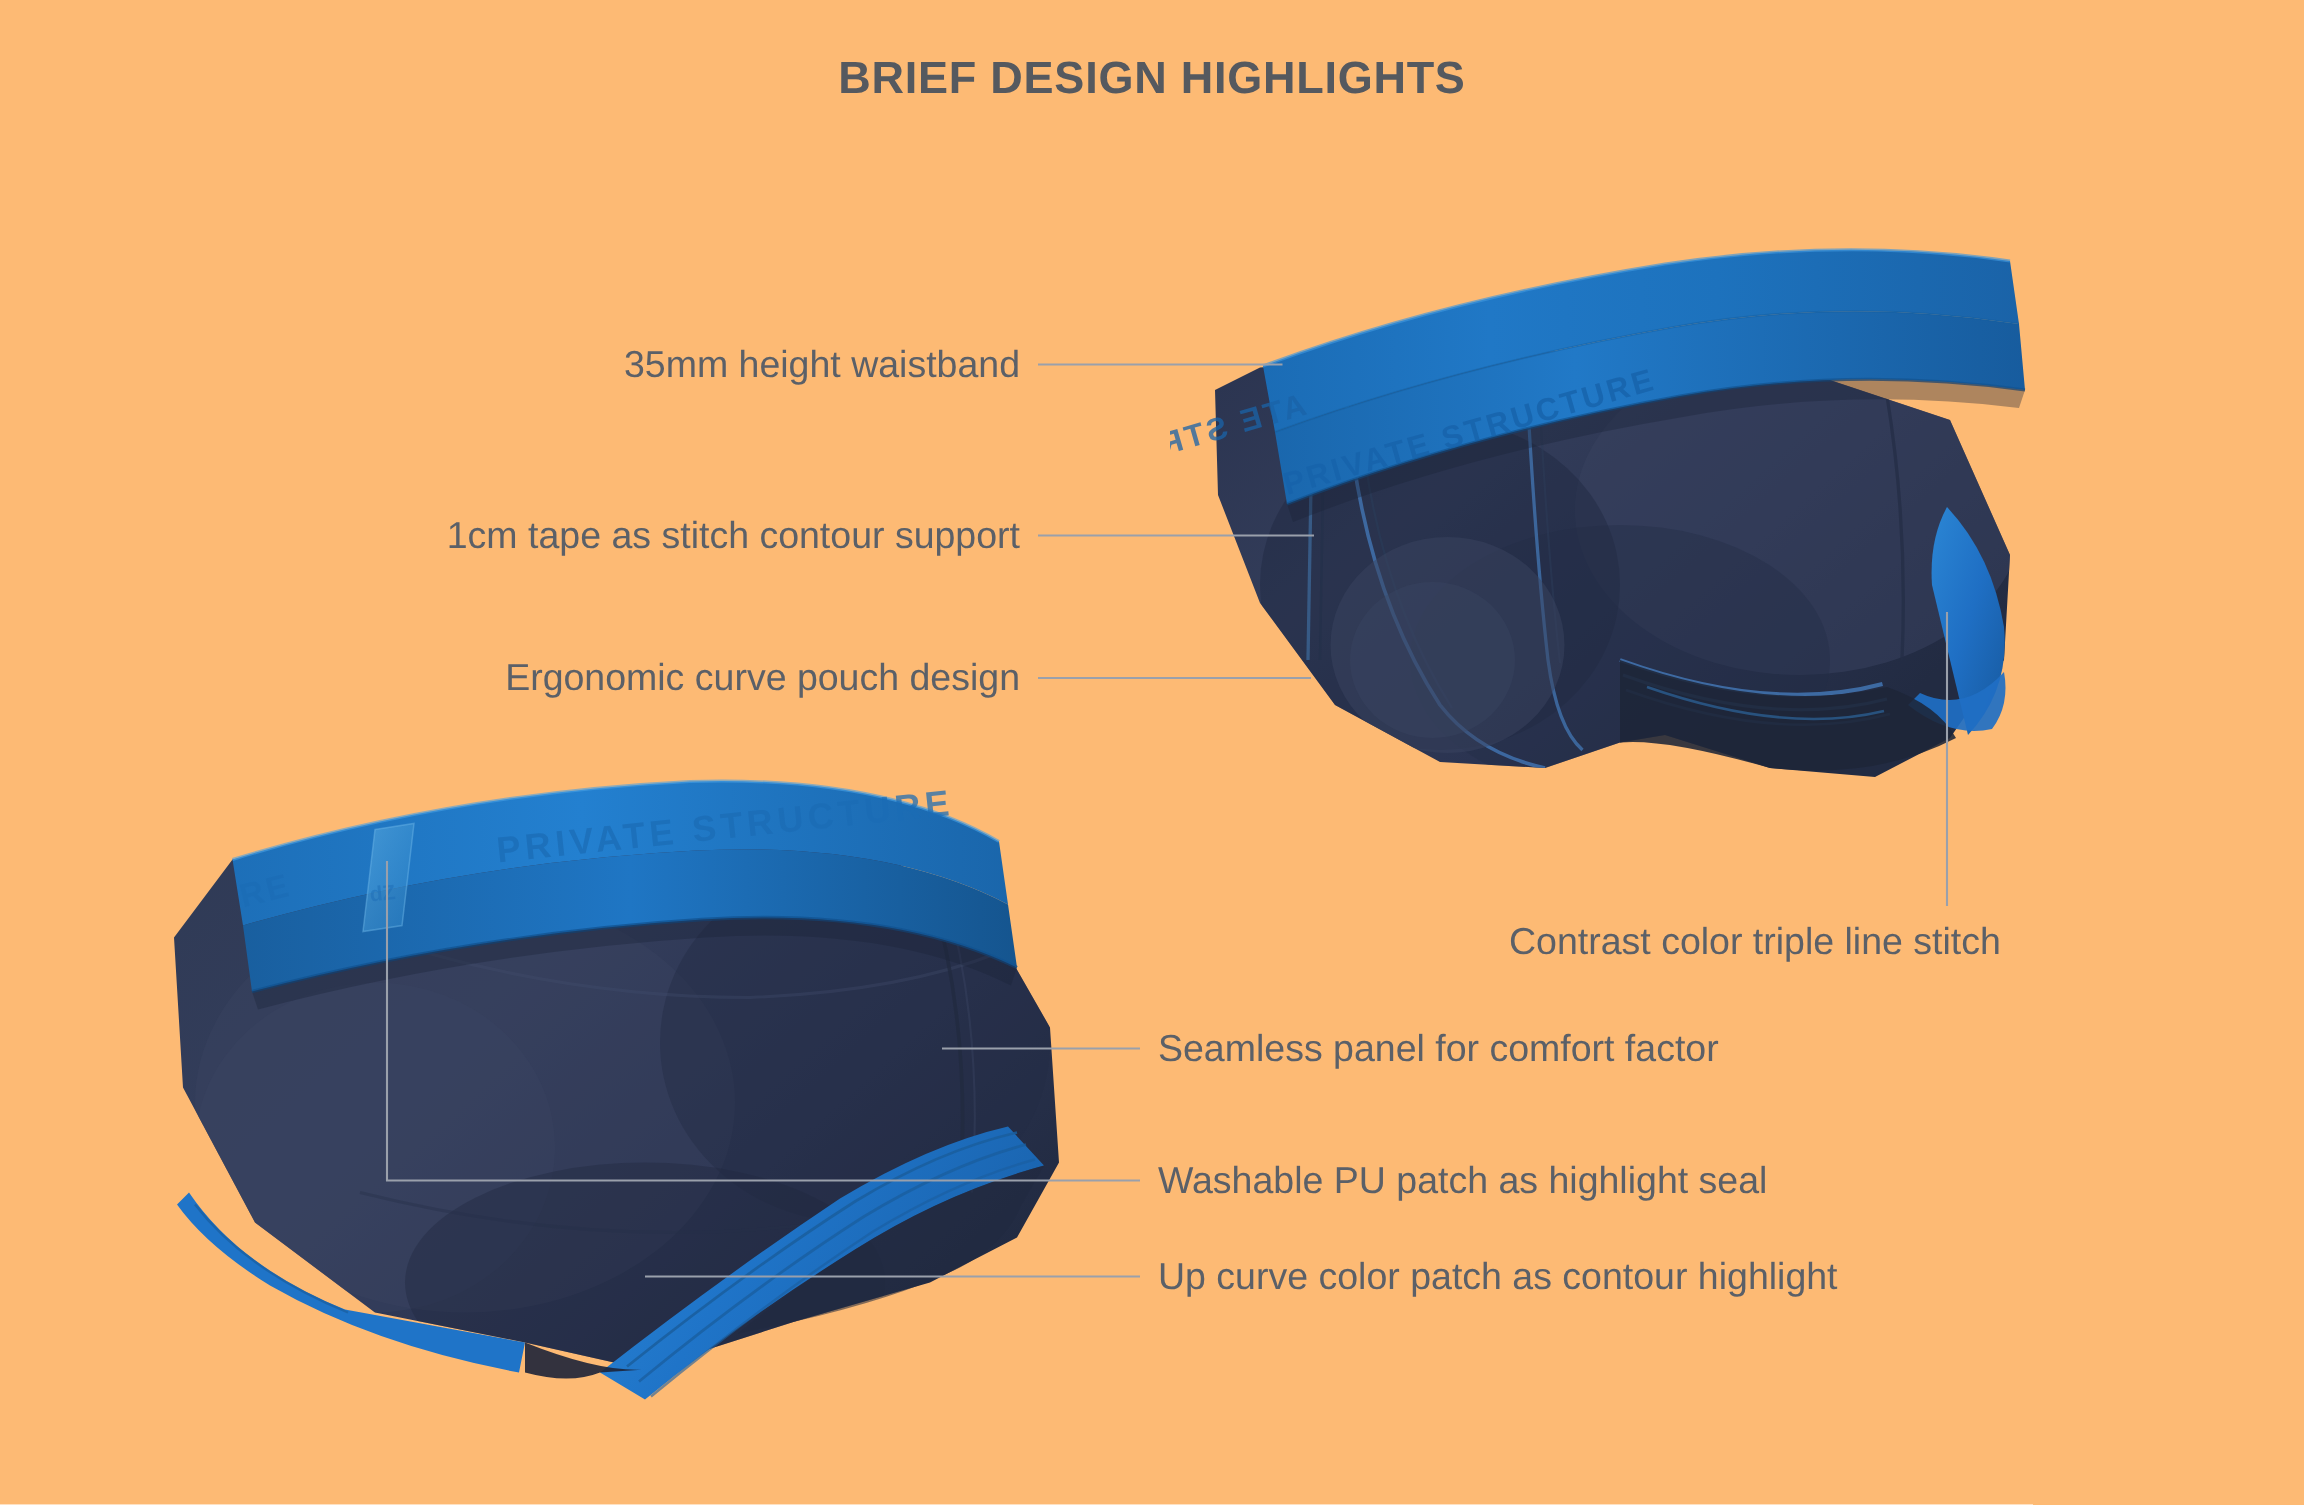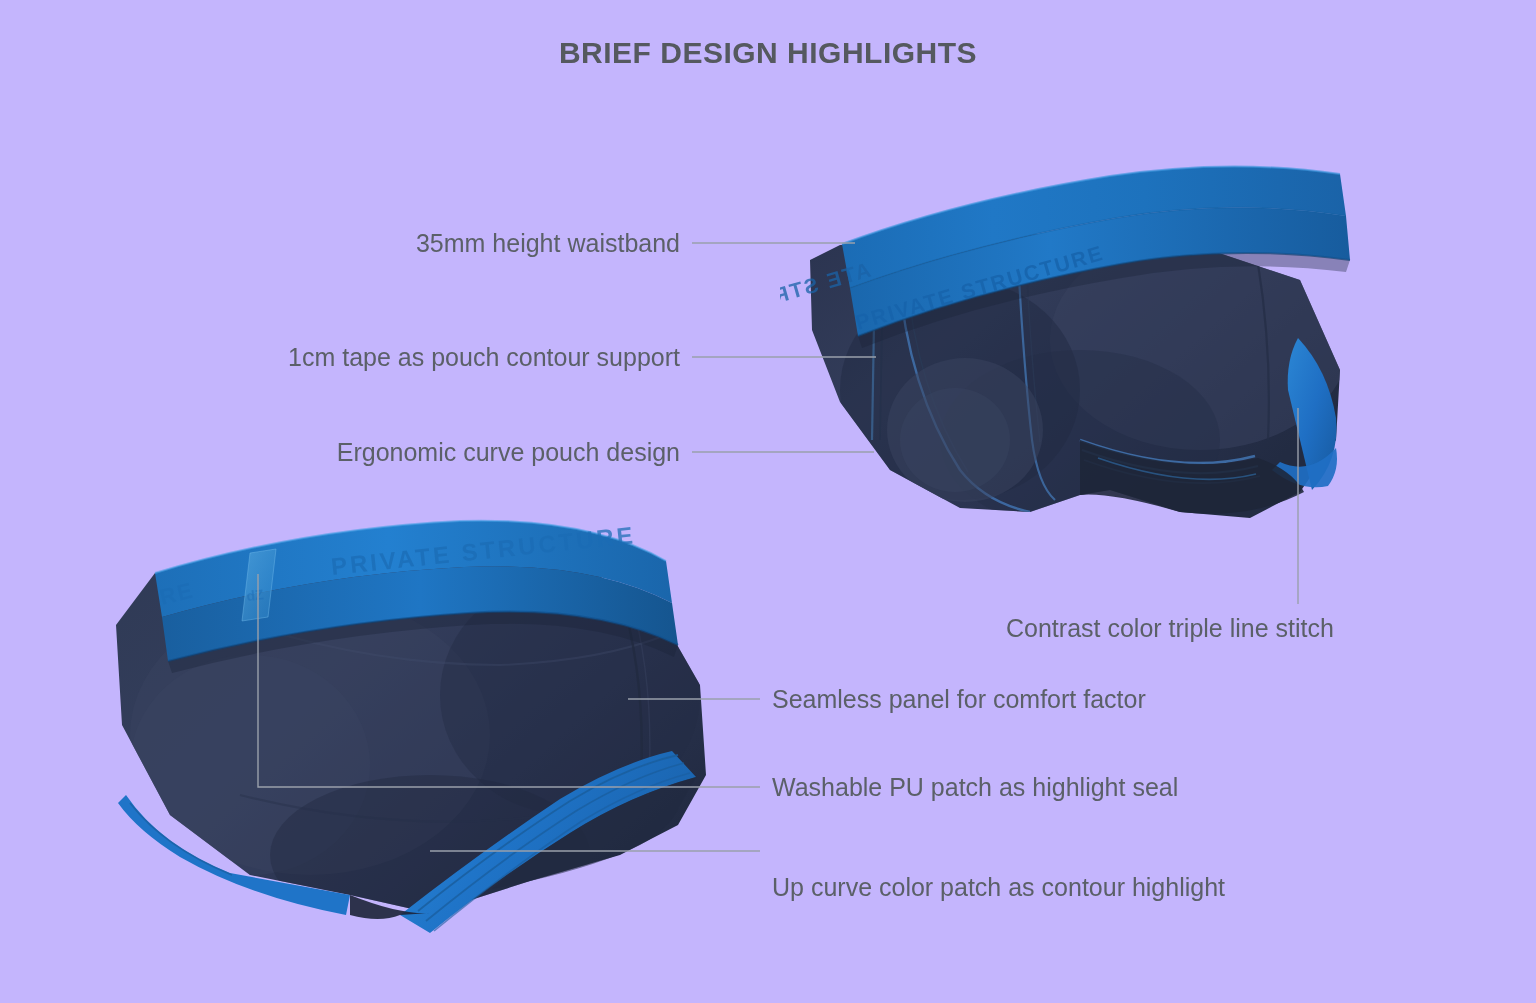--- a/index.html
+++ b/index.html
@@ -5,21 +5,21 @@
 <style>
   html, body {
     margin: 0;
     padding: 0;
     background: #ffffff;
   }
   #stage {
     position: relative;
     width: 1536px;
     height: 1003px;
-    background: #c4b5fd;
+    background: #fdba74;
     overflow: hidden;
     font-family: "Liberation Sans", sans-serif;
   }
 
   
   #page-title {
     position: absolute;
     top: 36px;
     left: 0;
     width: 1536px;
@@ -278,25 +278,25 @@
     <path d="M 692 357 L 876 357"></path>
     <path d="M 692 452 L 874 452"></path>
     <path d="M 1298 408 L 1298 604"></path>
     <path d="M 628 699 L 760 699"></path>
     <path d="M 258 574 L 258 787 L 760 787"></path>
     <path d="M 430 851 L 760 851"></path>
   </svg>
 
   <div class="callout right-align" style="right:856px; top:231px;text-align:center;">35mm height waistband</div>
 
-  <div class="callout right-align" style="right:856px; top:345px;">1cm tape as pouch contour support</div>
+  <div class="callout right-align" style="right:856px; top:345px;">1cm tape as stitch contour support</div>
 
   <div class="callout right-align" style="right:856px; top:440px;">Ergonomic curve pouch design</div>
 
   <div class="callout left-align" style="left:1006px; top:616px;">Contrast color triple line stitch</div>
 
   <div class="callout left-align" style="left:772px; top:687px;">Seamless panel for comfort factor</div>
 
   <div class="callout left-align" style="left:772px; top:775px;">Washable PU patch as highlight seal</div>
 
-  <div class="callout left-align" style="left:772px; top:839px;margin-top:36px;">Up curve color patch as contour highlight</div>
+  <div class="callout left-align" style="left:772px; top:839px;">Up curve color patch as contour highlight</div>
 
 </div>
 
 </body></html>

